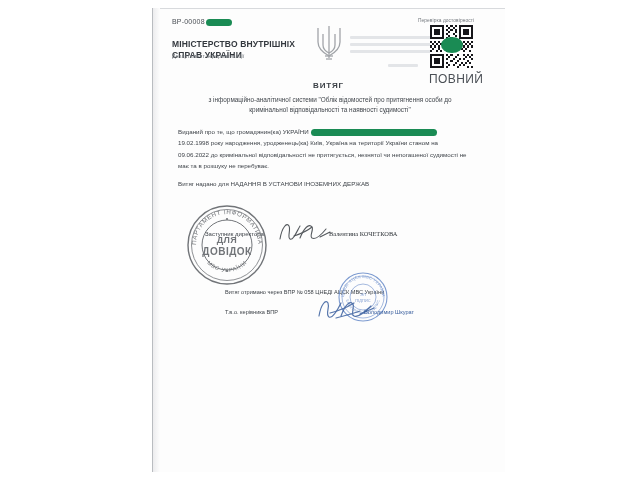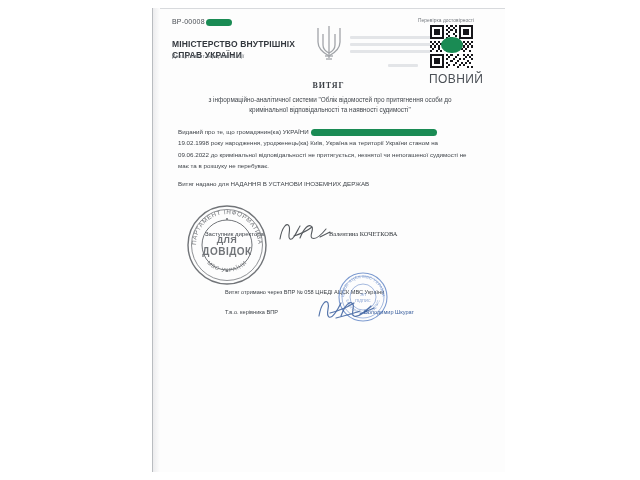--- a/index.html
+++ b/index.html
@@ -155,21 +155,20 @@
   #doc-title {
     position: absolute;
     left: 152px;
     top: 81px;
     width: 353px;
     text-align: center;
     font-size: 8px;
     font-weight: bold;
     letter-spacing: .9px;
     color: #3a3f45;
-    font-family: Liberation Serif, serif;
   }
   #doc-subtitle {
     position: absolute;
     left: 196px;
     top: 95px;
     width: 268px;
     text-align: center;
     font-size: 6.4px;
     line-height: 9.5px;
     color: #41464c;

